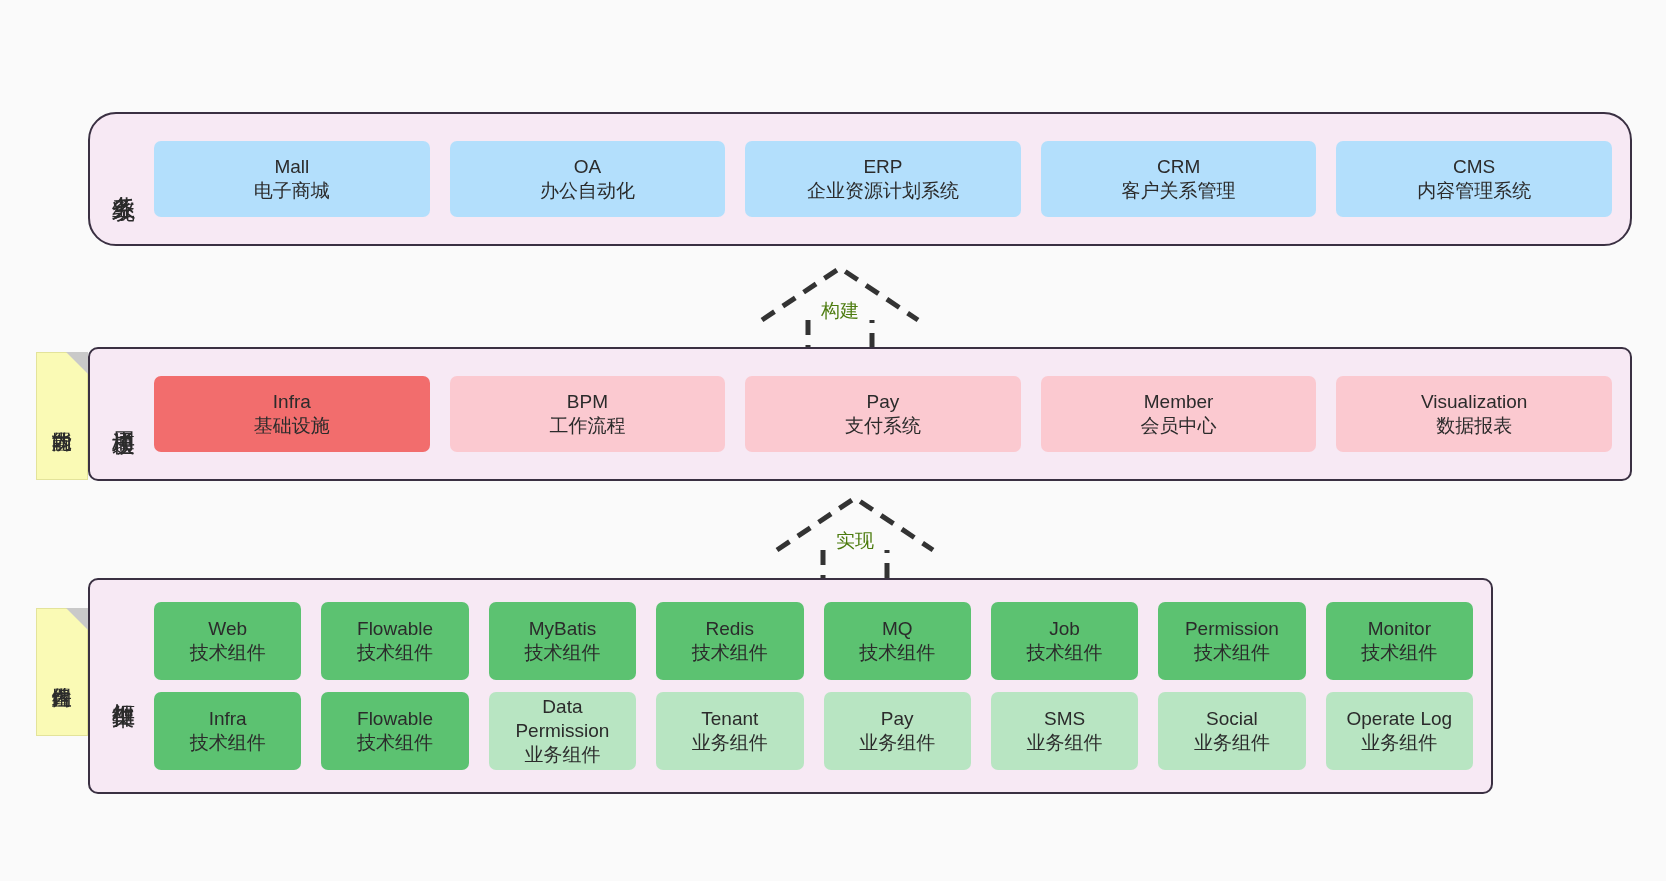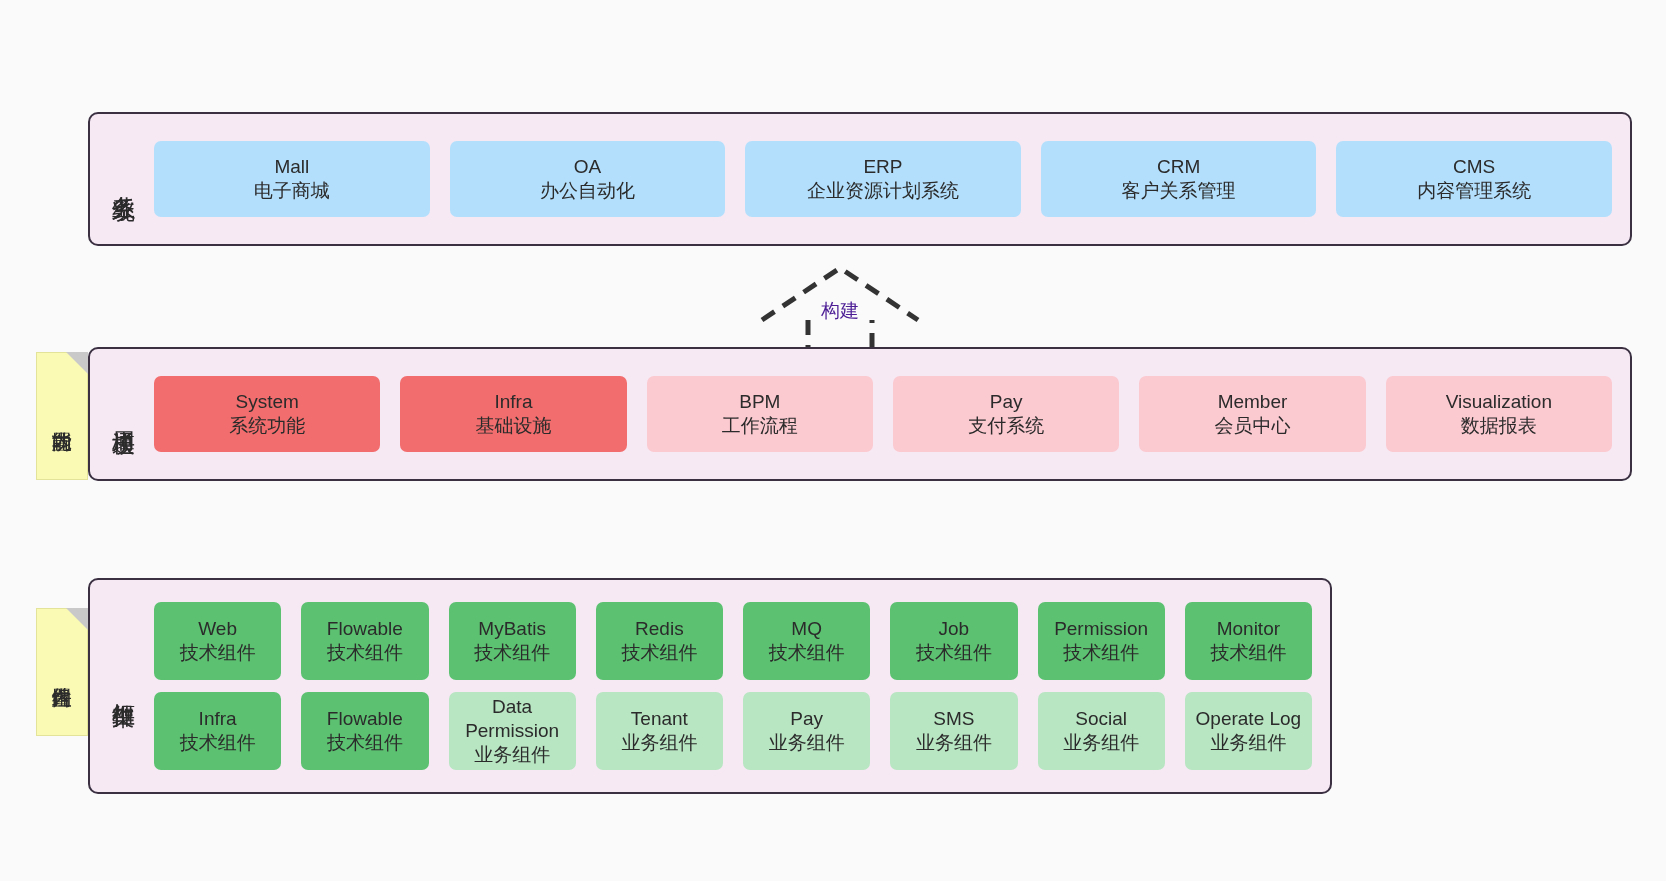--- a/index.html
+++ b/index.html
@@ -75,23 +75,23 @@
   .cell .cell-sub  { display: block; }
 
   
   .fill-blue        { background: #b3dffc; }
   .fill-red         { background: #f26d6d; }
   .fill-pink        { background: #fbc9d0; }
   .fill-green       { background: #5cc271; }
   .fill-green-light { background: #b8e5c2; }
 
   
-  #layer-business  { left: 88px;  top: 112px; width: 1544px; height: 134px; }
+  #layer-business  { left: 88px;  top: 112px; width: 1544px; height: 134px; border-radius: 28px; }
   #layer-common    { left: 88px;  top: 347px; width: 1544px; height: 134px; }
-  #layer-framework { left: 88px;  top: 578px; width: 1244px; height: 216px; justify-content: space-between; }
+  #layer-framework { left: 88px;  top: 578px; width: 1405px; height: 216px; justify-content: space-between; }
 
   #layer-business .cell, #layer-common .cell { height: 76px; }
   #layer-framework .cell { height: 78px; }
 
   
   .sticky {
     position: absolute;
     width: 52px;
     background: #fafab5;
     border: 1px solid #e3e39a;
@@ -126,21 +126,21 @@
     height: 92px;
   }
   .arrow svg { display: block; width: 160px; height: 92px; }
   .arrow-label {
     position: absolute;
     left: 0;
     right: 0;
     top: 36px;
     text-align: center;
     font-size: 19px;
-    color: #4c1d95;
+    color: #4d7c0f;
     background: transparent;
   }
   #arrow-build     { left: 760px; top: 262px; }
   #arrow-implement { left: 775px; top: 492px; }
 </style>
 </head>
 <body>
 
 <div id="canvas">
 
@@ -181,24 +181,20 @@
   </div>
 
   <div class="sticky" id="sticky-common">
     <span>内置功能</span>
   </div>
   <div class="layer" id="layer-common">
     <div class="layer-title">通用模块</div>
     <div class="layer-body">
       <div class="row">
         <div class="cell fill-red">
-          <span class="cell-name">System</span>
-          <span class="cell-sub">系统功能</span>
-        </div>
-        <div class="cell fill-red">
           <span class="cell-name">Infra</span>
           <span class="cell-sub">基础设施</span>
         </div>
         <div class="cell fill-pink">
           <span class="cell-name">BPM</span>
           <span class="cell-sub">工作流程</span>
         </div>
         <div class="cell fill-pink">
           <span class="cell-name">Pay</span>
           <span class="cell-sub">支付系统</span>
@@ -208,20 +204,27 @@
           <span class="cell-sub">会员中心</span>
         </div>
         <div class="cell fill-pink">
           <span class="cell-name">Visualization</span>
           <span class="cell-sub">数据报表</span>
         </div>
       </div>
     </div>
   </div>
 
+  <div class="arrow" id="arrow-implement">
+    <svg viewBox="0 0 160 92" xmlns="http://www.w3.org/2000/svg">
+      <path d="M 2 58 L 80 6 L 158 58" fill="none" stroke="#333333" stroke-width="5" stroke-dasharray="15,10" stroke-linecap="butt"></path>
+      <path d="M 48 58 L 48 90 L 112 90 L 112 58" fill="none" stroke="#333333" stroke-width="5" stroke-dasharray="15,10" stroke-linecap="butt"></path>
+    </svg>
+    <div class="arrow-label">实现</div>
+  </div>
 
   <div class="sticky" id="sticky-framework">
     <span>内置组件</span>
   </div>
   <div class="layer" id="layer-framework">
     <div class="layer-title">框架组件</div>
     <div class="layer-body">
 
       <div class="row">
         <div class="cell fill-green">

